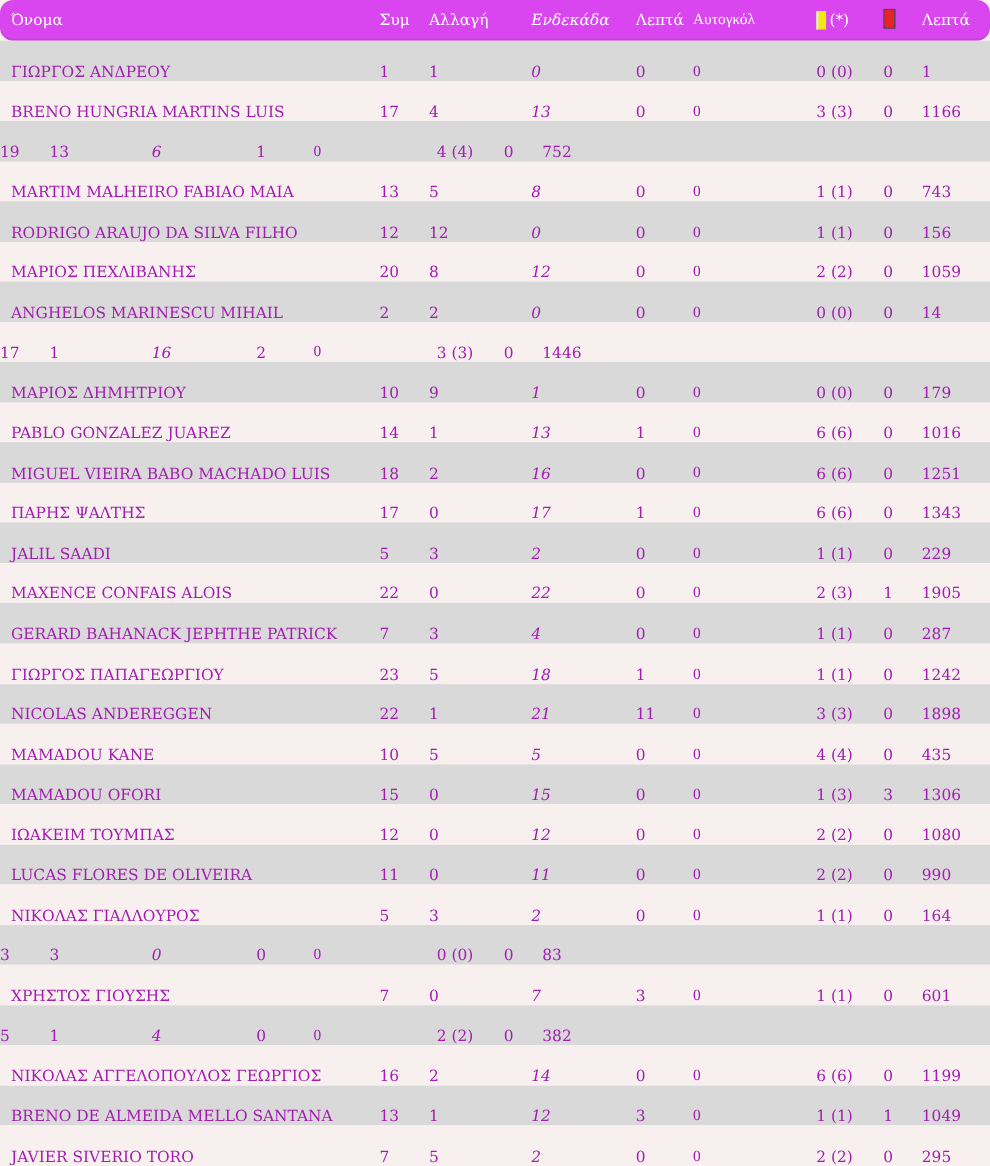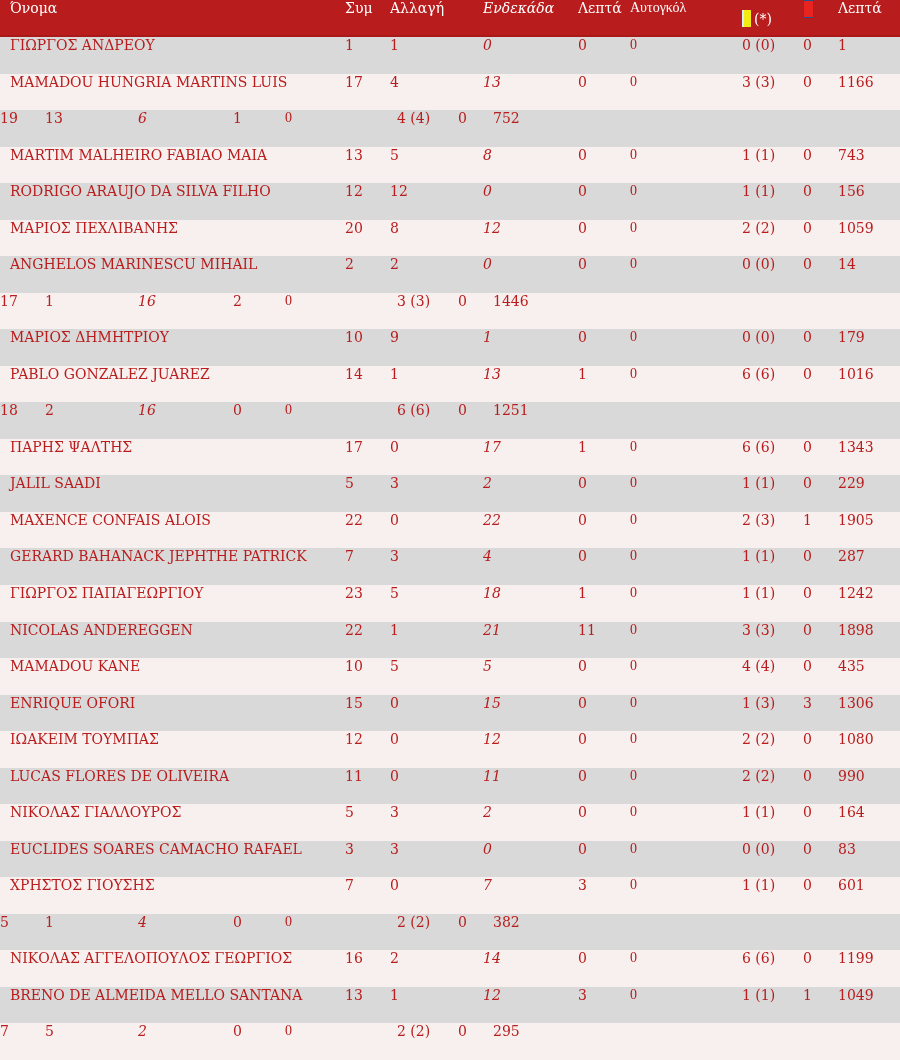--- a/index.html
+++ b/index.html
@@ -8,29 +8,30 @@
     font-family:"DejaVu Serif", serif;
     overflow:hidden;
     background:#f8f0ef;
   }
   .stats-table {
     width:900px; height:1060px;
     display:flex; flex-direction:column;
   }
   .thead {
     height:37px; min-height:37px;
-    background:#b91c1c;
+    background:#d946ef;
     color:#ffffff;
-    display:flex; 
+    display:flex; align-items:center;
     box-shadow: inset 0 -2px 0 rgba(0,0,0,0.08);
+    border-radius: 12px;
   }
   .row {
     flex:1 1 auto;
-    display:flex; align-items:flex-start;
-    color:#b91c1c;
+    display:flex; align-items:flex-end;
+    color:#a21caf;
   }
   .row:nth-child(odd) { background:#d9d9d9; }
   .row:nth-child(even){ background:#f8f0ef; }
   .cell {
     font-size:14px;
     white-space:nowrap; overflow:hidden;
     box-sizing:border-box;
   }
   .thead .cell { font-size:14px; }
   .c-name     { width:345px; padding-left:10px; }
@@ -85,21 +86,21 @@
     <div class="cell c-allagi">1</div>
     <div class="cell c-endekada">0</div>
     <div class="cell c-gol">0</div>
     <div class="cell c-autogol">0</div>
     <div class="cell c-yellow">0 (0)</div>
     <div class="cell c-red">0</div>
     <div class="cell c-lepta">1</div>
   </div>
 
   <div class="row">
-    <div class="cell c-name">MAMADOU HUNGRIA MARTINS LUIS</div>
+    <div class="cell c-name">BRENO HUNGRIA MARTINS LUIS</div>
     <div class="cell c-sym">17</div>
     <div class="cell c-allagi">4</div>
     <div class="cell c-endekada">13</div>
     <div class="cell c-gol">0</div>
     <div class="cell c-autogol">0</div>
     <div class="cell c-yellow">3 (3)</div>
     <div class="cell c-red">0</div>
     <div class="cell c-lepta">1166</div>
   </div>
 
@@ -191,20 +192,21 @@
     <div class="cell c-allagi">1</div>
     <div class="cell c-endekada">13</div>
     <div class="cell c-gol">1</div>
     <div class="cell c-autogol">0</div>
     <div class="cell c-yellow">6 (6)</div>
     <div class="cell c-red">0</div>
     <div class="cell c-lepta">1016</div>
   </div>
 
   <div class="row">
+    <div class="cell c-name">MIGUEL VIEIRA BABO MACHADO LUIS</div>
     <div class="cell c-sym">18</div>
     <div class="cell c-allagi">2</div>
     <div class="cell c-endekada">16</div>
     <div class="cell c-gol">0</div>
     <div class="cell c-autogol">0</div>
     <div class="cell c-yellow">6 (6)</div>
     <div class="cell c-red">0</div>
     <div class="cell c-lepta">1251</div>
   </div>
 
@@ -286,21 +288,21 @@
     <div class="cell c-allagi">5</div>
     <div class="cell c-endekada">5</div>
     <div class="cell c-gol">0</div>
     <div class="cell c-autogol">0</div>
     <div class="cell c-yellow">4 (4)</div>
     <div class="cell c-red">0</div>
     <div class="cell c-lepta">435</div>
   </div>
 
   <div class="row">
-    <div class="cell c-name">ENRIQUE OFORI</div>
+    <div class="cell c-name">MAMADOU OFORI</div>
     <div class="cell c-sym">15</div>
     <div class="cell c-allagi">0</div>
     <div class="cell c-endekada">15</div>
     <div class="cell c-gol">0</div>
     <div class="cell c-autogol">0</div>
     <div class="cell c-yellow">1 (3)</div>
     <div class="cell c-red">3</div>
     <div class="cell c-lepta">1306</div>
   </div>
 
@@ -334,21 +336,20 @@
     <div class="cell c-allagi">3</div>
     <div class="cell c-endekada">2</div>
     <div class="cell c-gol">0</div>
     <div class="cell c-autogol">0</div>
     <div class="cell c-yellow">1 (1)</div>
     <div class="cell c-red">0</div>
     <div class="cell c-lepta">164</div>
   </div>
 
   <div class="row">
-    <div class="cell c-name">EUCLIDES SOARES CAMACHO RAFAEL</div>
     <div class="cell c-sym">3</div>
     <div class="cell c-allagi">3</div>
     <div class="cell c-endekada">0</div>
     <div class="cell c-gol">0</div>
     <div class="cell c-autogol">0</div>
     <div class="cell c-yellow">0 (0)</div>
     <div class="cell c-red">0</div>
     <div class="cell c-lepta">83</div>
   </div>
 
@@ -393,20 +394,21 @@
     <div class="cell c-allagi">1</div>
     <div class="cell c-endekada">12</div>
     <div class="cell c-gol">3</div>
     <div class="cell c-autogol">0</div>
     <div class="cell c-yellow">1 (1)</div>
     <div class="cell c-red">1</div>
     <div class="cell c-lepta">1049</div>
   </div>
 
   <div class="row">
+    <div class="cell c-name">JAVIER SIVERIO TORO</div>
     <div class="cell c-sym">7</div>
     <div class="cell c-allagi">5</div>
     <div class="cell c-endekada">2</div>
     <div class="cell c-gol">0</div>
     <div class="cell c-autogol">0</div>
     <div class="cell c-yellow">2 (2)</div>
     <div class="cell c-red">0</div>
     <div class="cell c-lepta">295</div>
   </div>
 </div>

